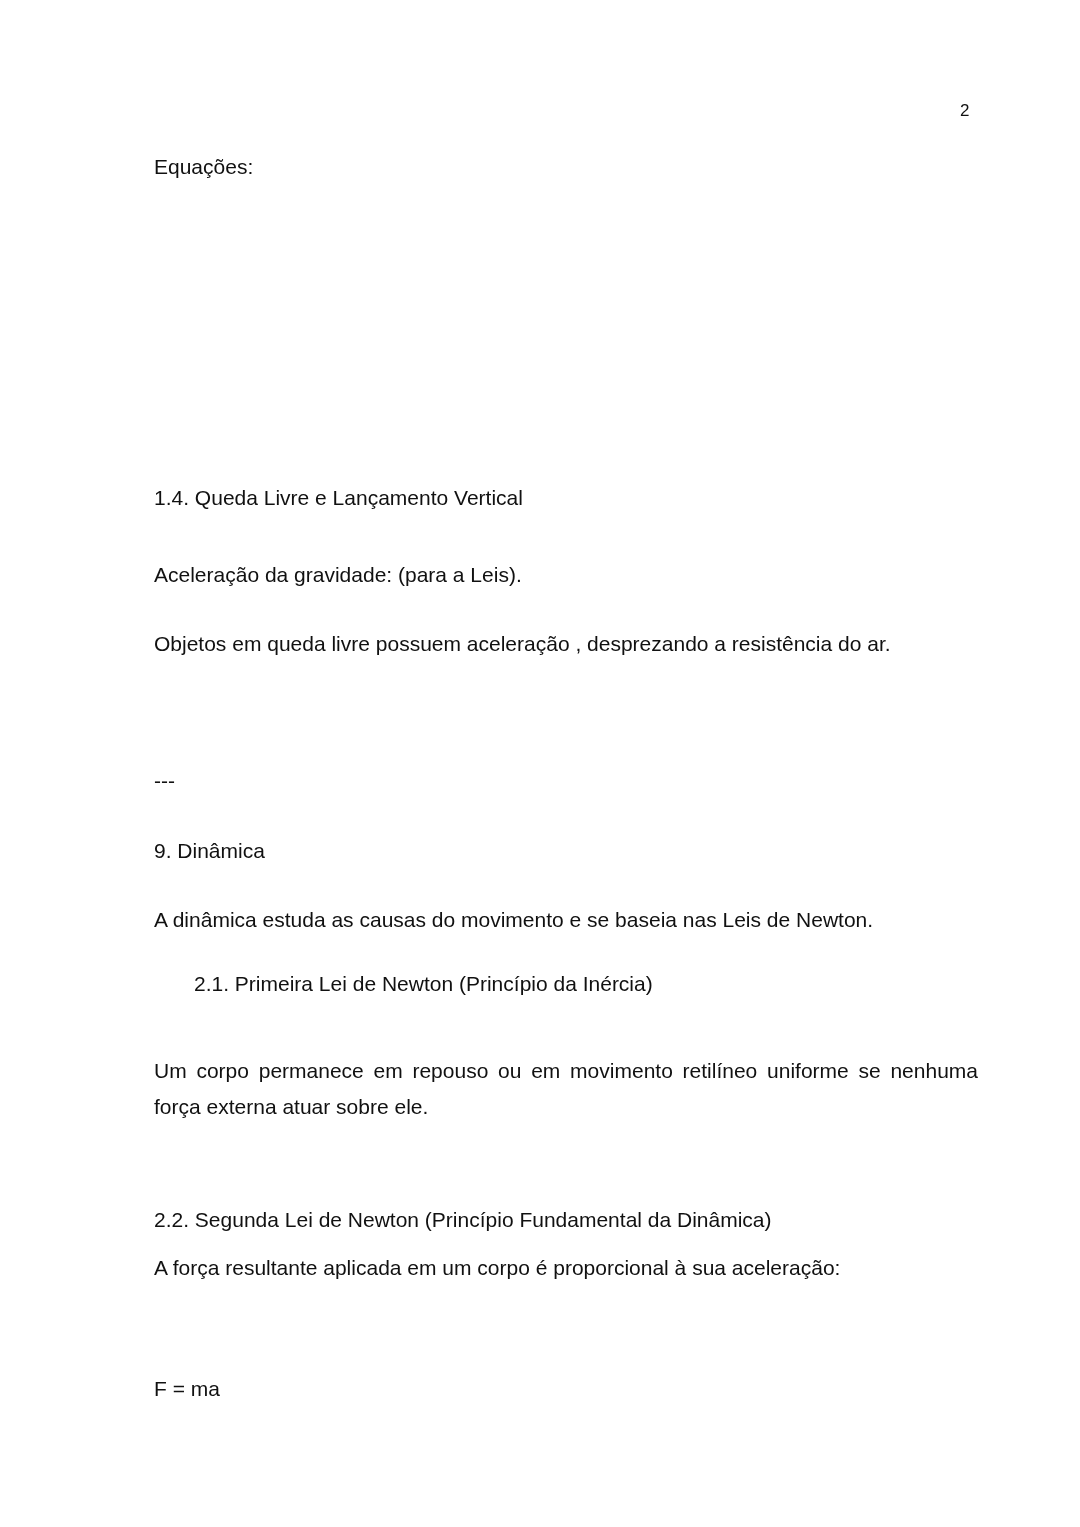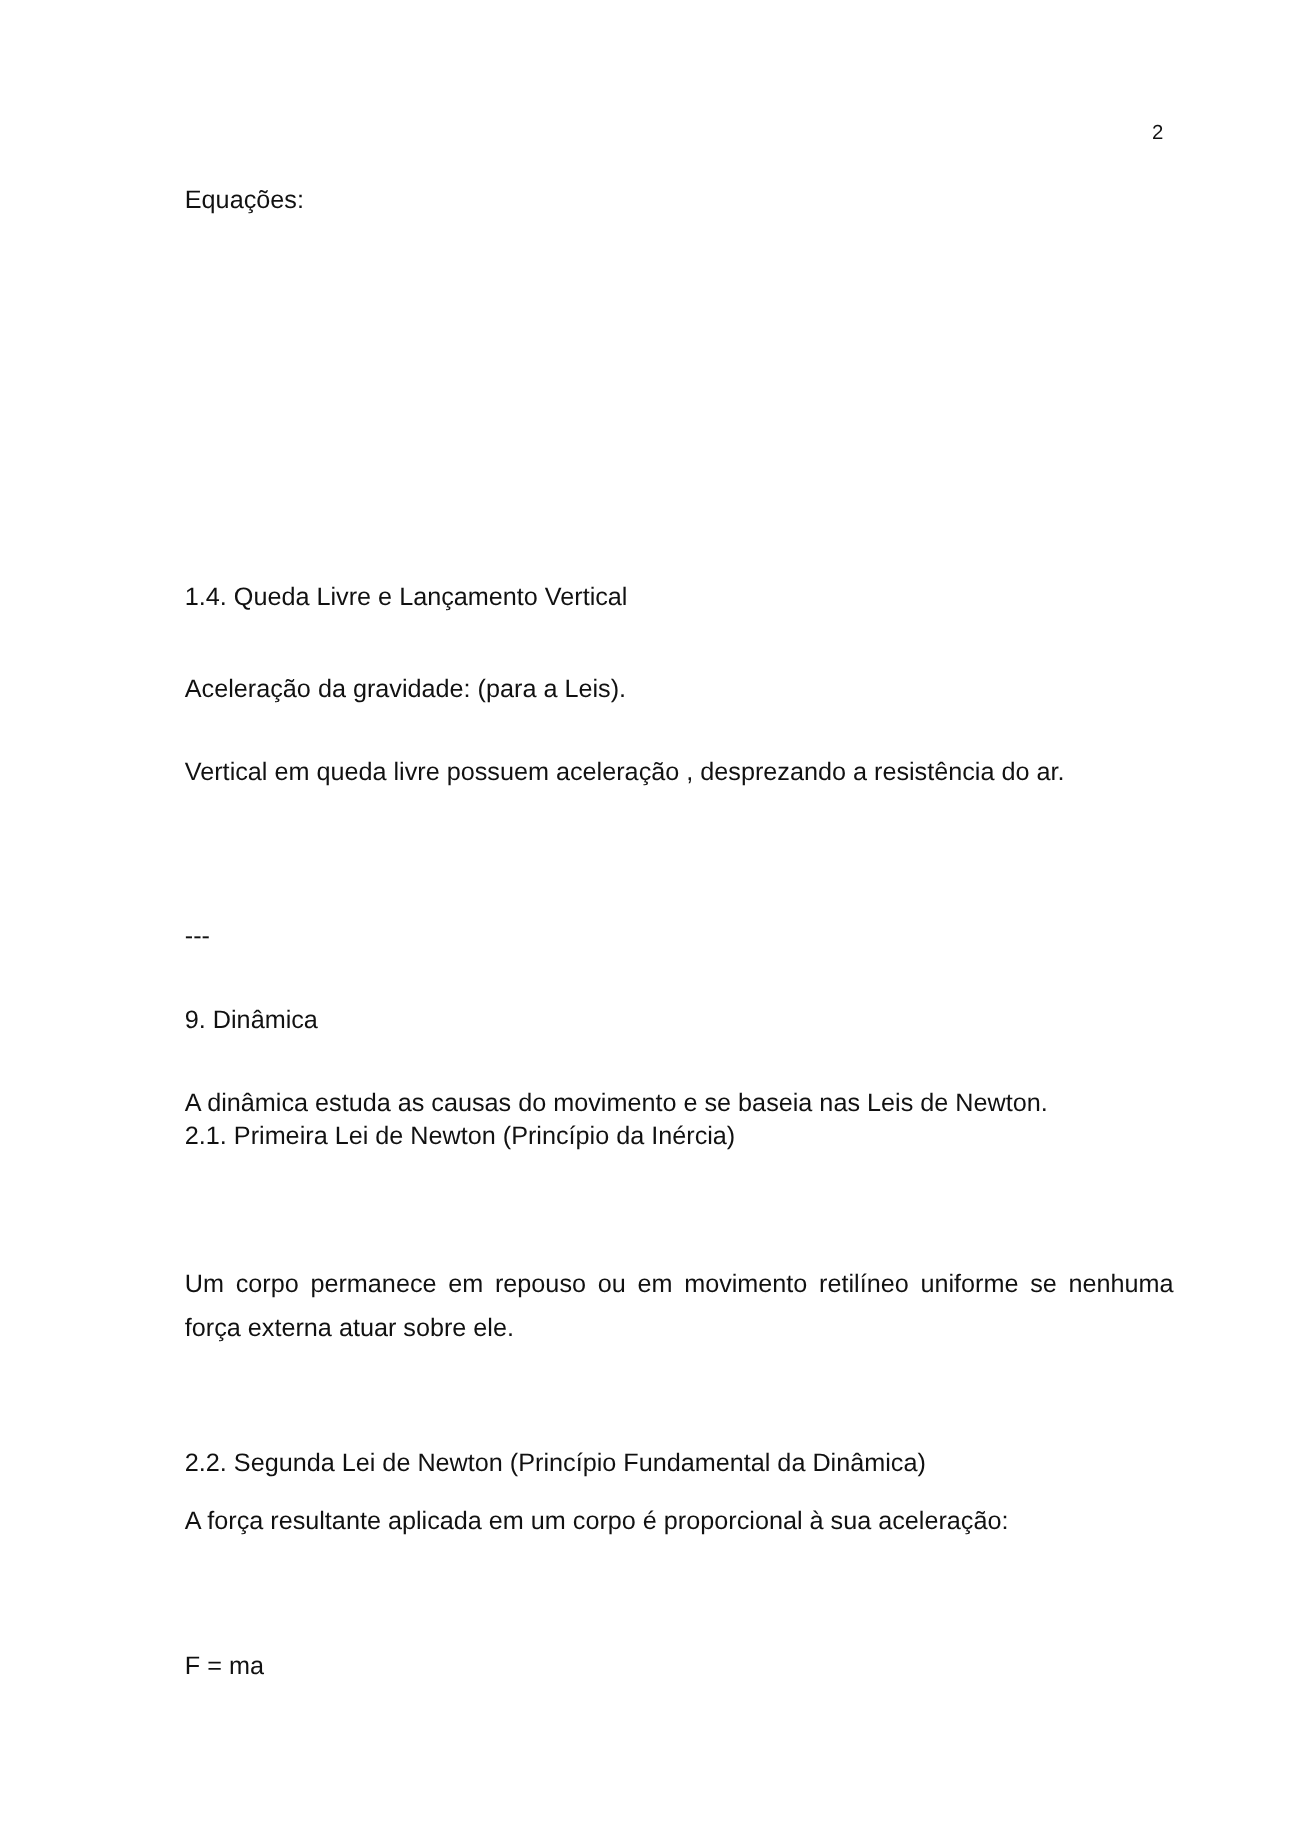--- a/index.html
+++ b/index.html
@@ -45,29 +45,29 @@
 
 <div>
   <div class="page-number">2</div>
 
   <div class="line" style="top:154px;text-align:center;">Equações:</div>
 
   <div class="line" style="top:472px;margin-top:13px;">1.4. Queda Livre e Lançamento Vertical</div>
 
   <div class="line" style="top:562px;">Aceleração da gravidade:  (para a Leis).</div>
 
-  <div class="line" style="top:631px;">Vertical em queda livre possuem aceleração , desprezando a resistência do ar.</div>
+  <div class="line" style="top:631px;">Objetos em queda livre possuem aceleração , desprezando a resistência do ar.</div>
 
   <div class="line" style="top:768px;">---</div>
 
   <div class="line" style="top:838px;">9. Dinâmica</div>
 
   <div class="line" style="top:907px;">A dinâmica estuda as causas do movimento e se baseia nas Leis de Newton.</div>
 
-  <div class="line" style="top:934px;">2.1. Primeira Lei de Newton (Princípio da Inércia)</div>
+  <div class="line" style="top:971px;margin-left:40px;">2.1. Primeira Lei de Newton (Princípio da Inércia)</div>
 
   <div class="para" style="top:1041px;">Um corpo permanece em repouso ou em movimento retilíneo uniforme se nenhuma força externa atuar sobre ele.</div>
 
   <div class="line" style="top:1185px;margin-top:22px;">2.2. Segunda Lei de Newton (Princípio Fundamental da Dinâmica)</div>
 
   <div class="line" style="top:1255px;">A força resultante aplicada em um corpo é proporcional à sua aceleração:</div>
 
   <div class="line" style="top:1358px;margin-top:18px;">F = ma</div>
 </div>
 

